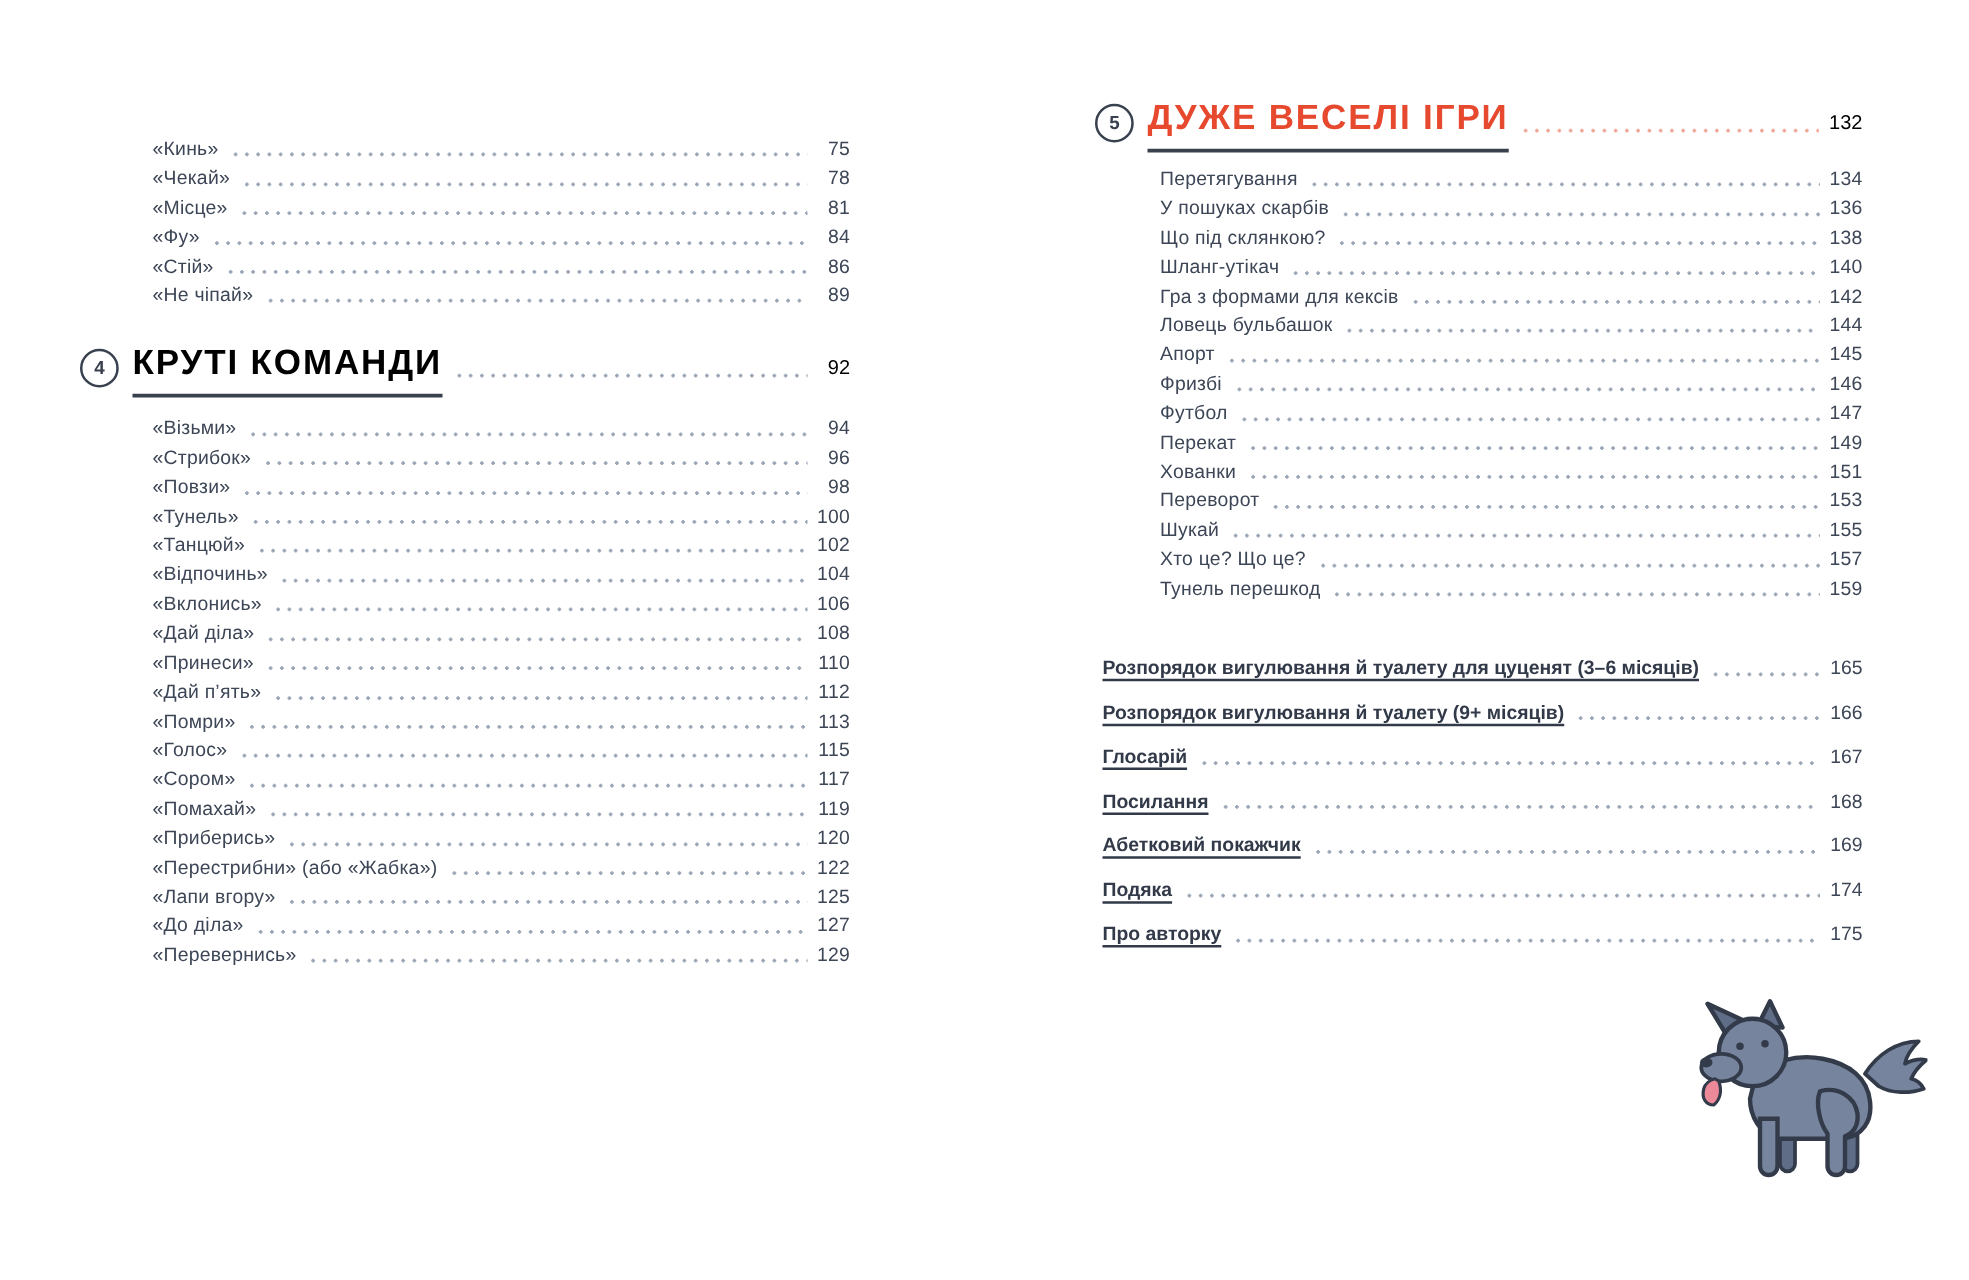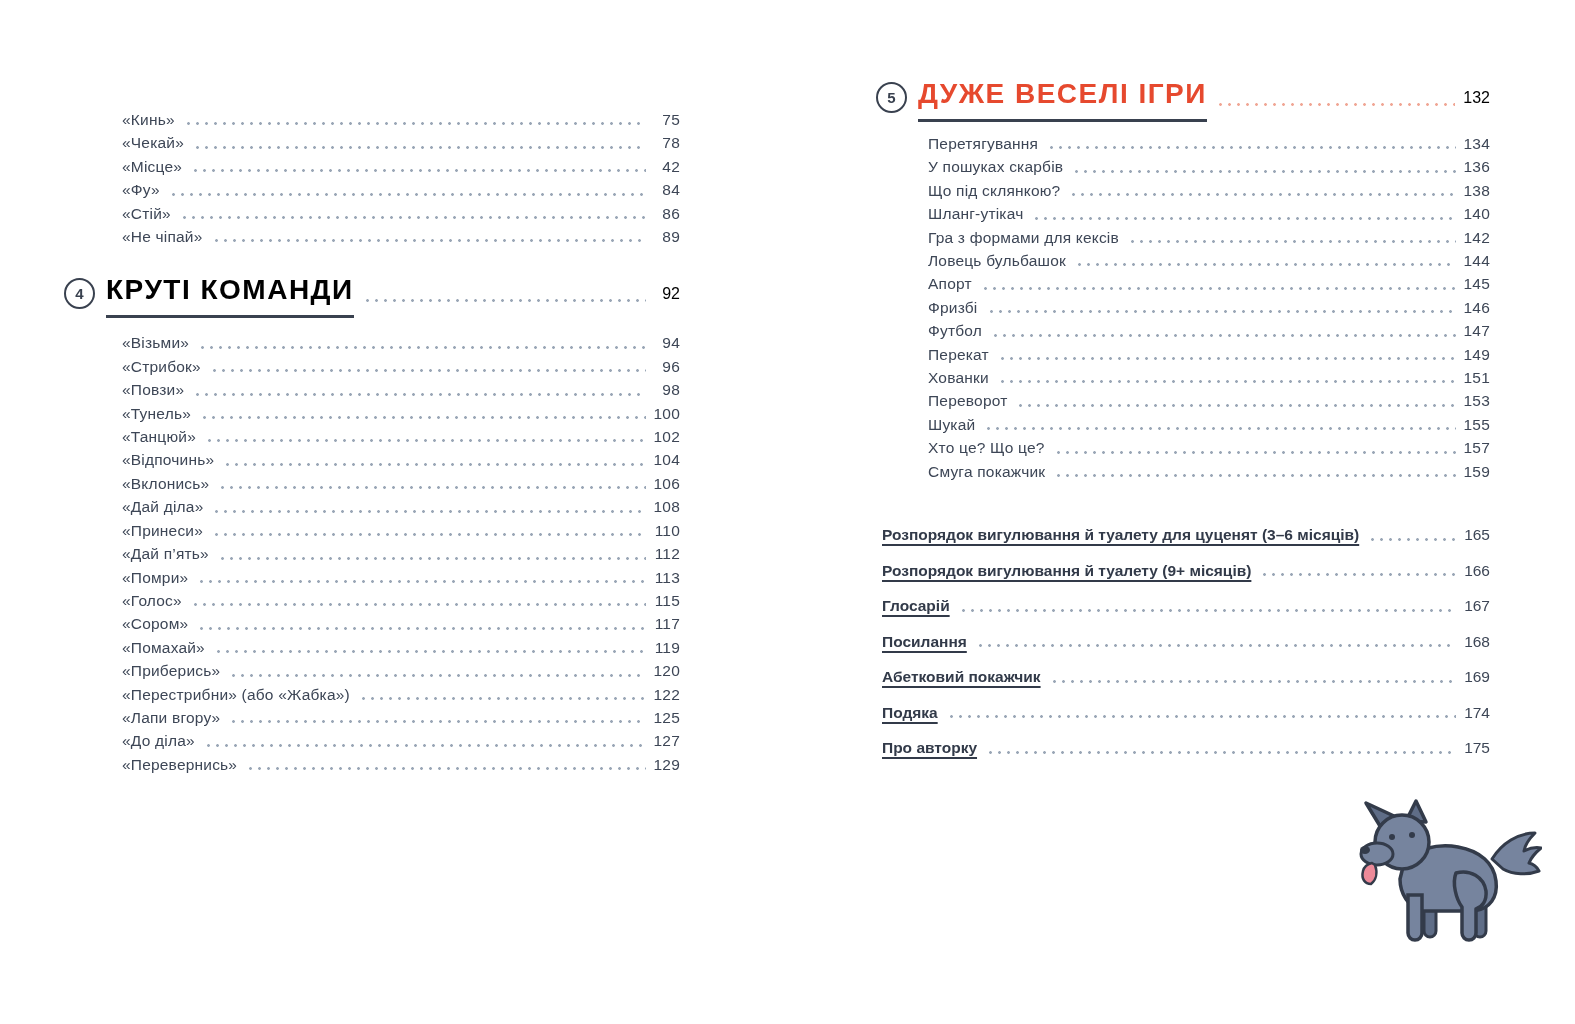--- a/index.html
+++ b/index.html
@@ -80,21 +80,21 @@
 
       <div class="toc-row">
         <span class="toc-label">«Чекай»</span>
         <span class="leader"></span>
         <span class="toc-page">78</span>
       </div>
 
       <div class="toc-row">
         <span class="toc-label">«Місце»</span>
         <span class="leader"></span>
-        <span class="toc-page">42</span>
+        <span class="toc-page">81</span>
       </div>
 
       <div class="toc-row">
         <span class="toc-label">«Фу»</span>
         <span class="leader"></span>
         <span class="toc-page">84</span>
       </div>
 
       <div class="toc-row">
         <span class="toc-label">«Стій»</span>
@@ -324,21 +324,21 @@
         <span class="toc-page">155</span>
       </div>
 
       <div class="toc-row">
         <span class="toc-label">Хто це? Що це?</span>
         <span class="leader"></span>
         <span class="toc-page">157</span>
       </div>
 
       <div class="toc-row">
-        <span class="toc-label">Смуга покажчик</span>
+        <span class="toc-label">Тунель перешкод</span>
         <span class="leader"></span>
         <span class="toc-page">159</span>
       </div>
     </div>
 
   <div class="toc-list indent-back back-list">
 
       <div class="back-row">
         <span class="toc-label">Розпорядок вигулювання й туалету для цуценят (3–6 місяців)</span>
         <span class="leader"></span>

